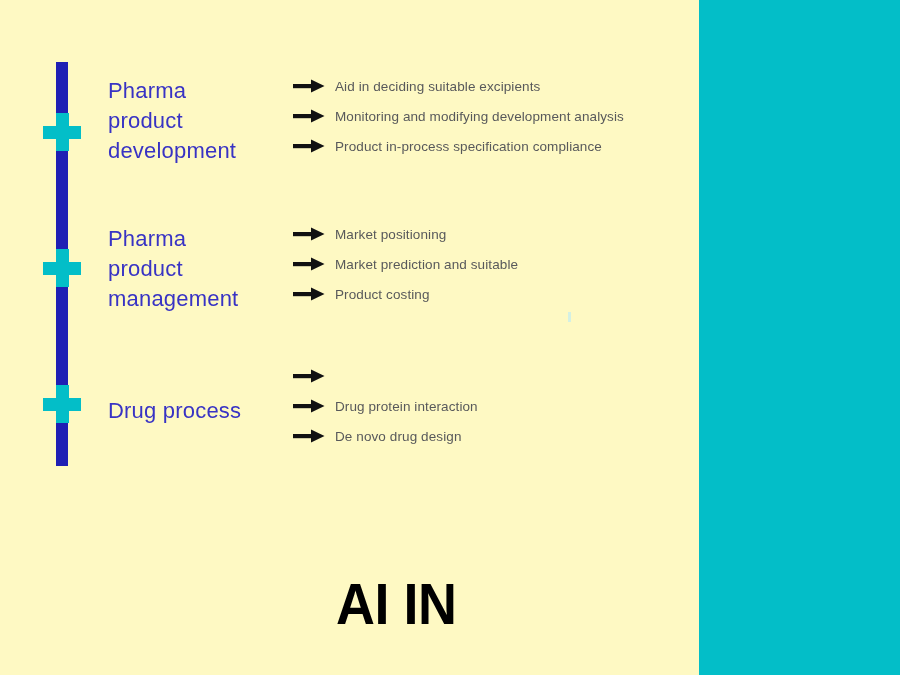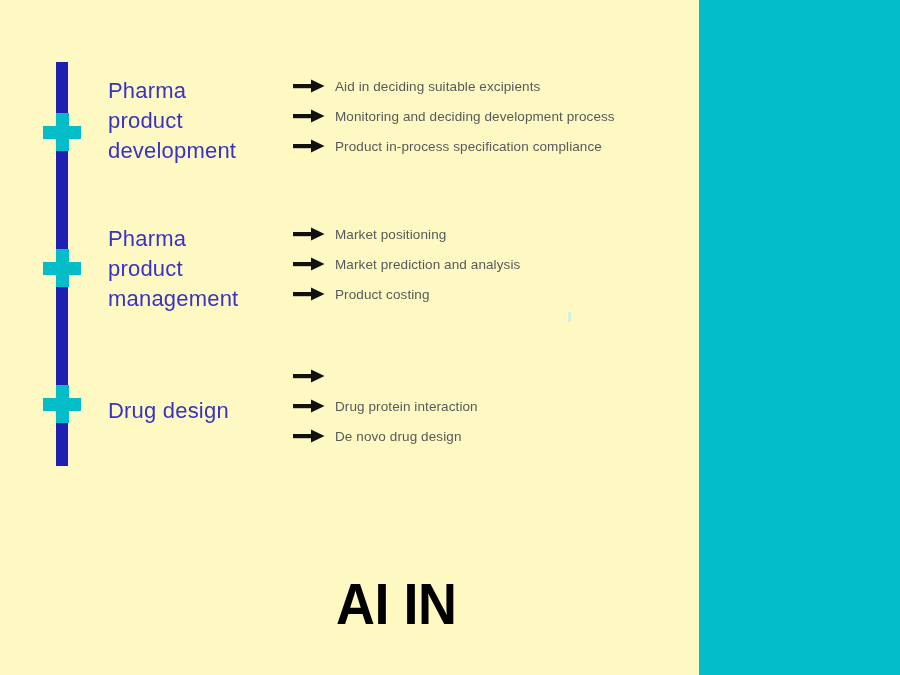--- a/index.html
+++ b/index.html
@@ -178,21 +178,21 @@
           <rect x="0" y="5" width="21" height="4.2" fill="#111111"></rect>
           <polygon points="18,0.6 31.5,7 18,13.4" fill="#111111"></polygon>
         </svg>
         <span class="bullet-label">Aid in deciding suitable excipients</span>
       </div>
       <div class="bullet">
         <svg class="bullet-arrow" viewBox="0 0 32 14">
           <rect x="0" y="5" width="21" height="4.2" fill="#111111"></rect>
           <polygon points="18,0.6 31.5,7 18,13.4" fill="#111111"></polygon>
         </svg>
-        <span class="bullet-label">Monitoring and deciding development process</span>
+        <span class="bullet-label">Monitoring and modifying development analysis</span>
       </div>
       <div class="bullet">
         <svg class="bullet-arrow" viewBox="0 0 32 14">
           <rect x="0" y="5" width="21" height="4.2" fill="#111111"></rect>
           <polygon points="18,0.6 31.5,7 18,13.4" fill="#111111"></polygon>
         </svg>
         <span class="bullet-label">Product in-process specification compliance</span>
       </div>
     </div>
   </div>
@@ -207,34 +207,34 @@
           <rect x="0" y="5" width="21" height="4.2" fill="#111111"></rect>
           <polygon points="18,0.6 31.5,7 18,13.4" fill="#111111"></polygon>
         </svg>
         <span class="bullet-label">Market positioning</span>
       </div>
       <div class="bullet">
         <svg class="bullet-arrow" viewBox="0 0 32 14">
           <rect x="0" y="5" width="21" height="4.2" fill="#111111"></rect>
           <polygon points="18,0.6 31.5,7 18,13.4" fill="#111111"></polygon>
         </svg>
-        <span class="bullet-label">Market prediction and analysis</span>
+        <span class="bullet-label">Market prediction and suitable</span>
       </div>
       <div class="bullet">
         <svg class="bullet-arrow" viewBox="0 0 32 14">
           <rect x="0" y="5" width="21" height="4.2" fill="#111111"></rect>
           <polygon points="18,0.6 31.5,7 18,13.4" fill="#111111"></polygon>
         </svg>
         <span class="bullet-label">Product costing</span>
       </div>
     </div>
   </div>
 
   <div class="group group-3">
-    <div class="group-heading">Drug design</div>
+    <div class="group-heading">Drug process</div>
     <div class="bullets">
       <div class="bullet">
         <svg class="bullet-arrow" viewBox="0 0 32 14">
           <rect x="0" y="5" width="21" height="4.2" fill="#111111"></rect>
           <polygon points="18,0.6 31.5,7 18,13.4" fill="#111111"></polygon>
         </svg>
       </div>
       <div class="bullet">
         <svg class="bullet-arrow" viewBox="0 0 32 14">
           <rect x="0" y="5" width="21" height="4.2" fill="#111111"></rect>

